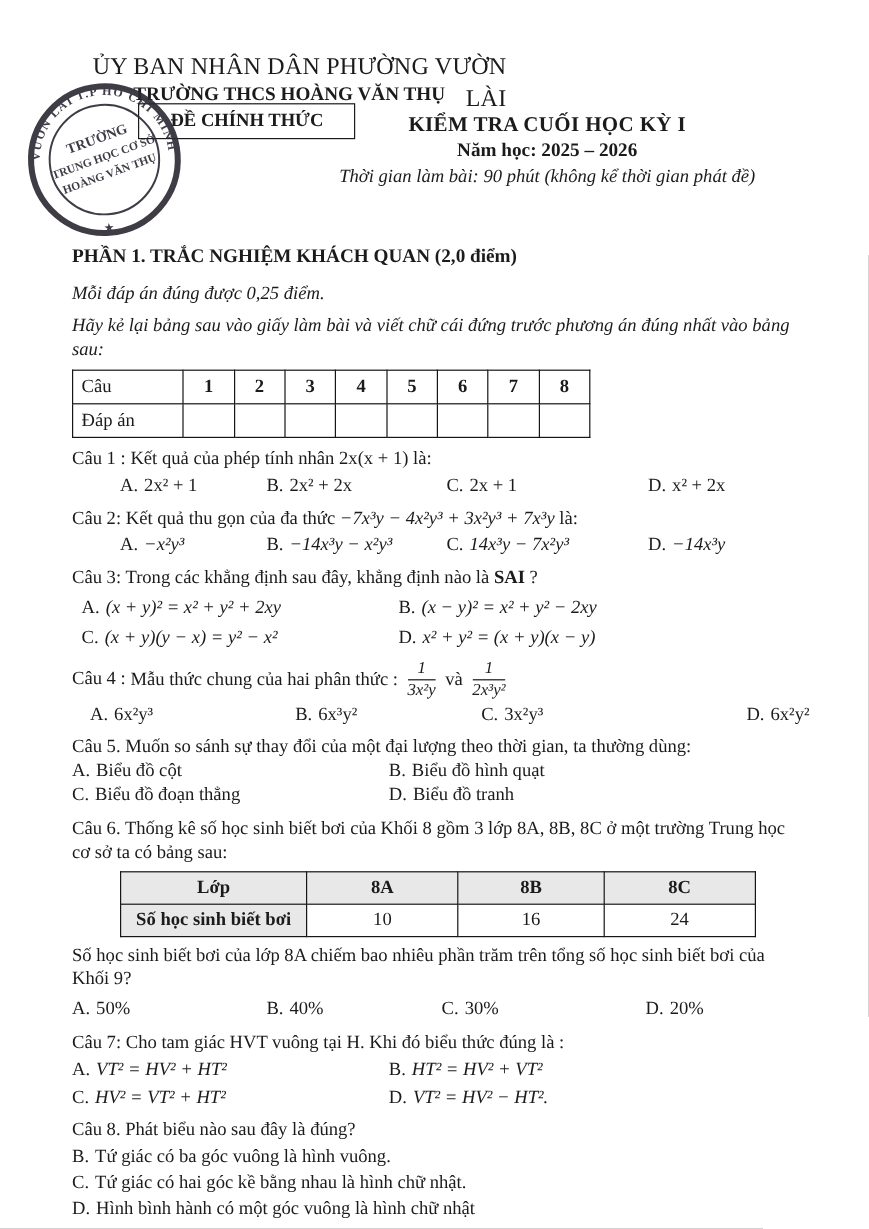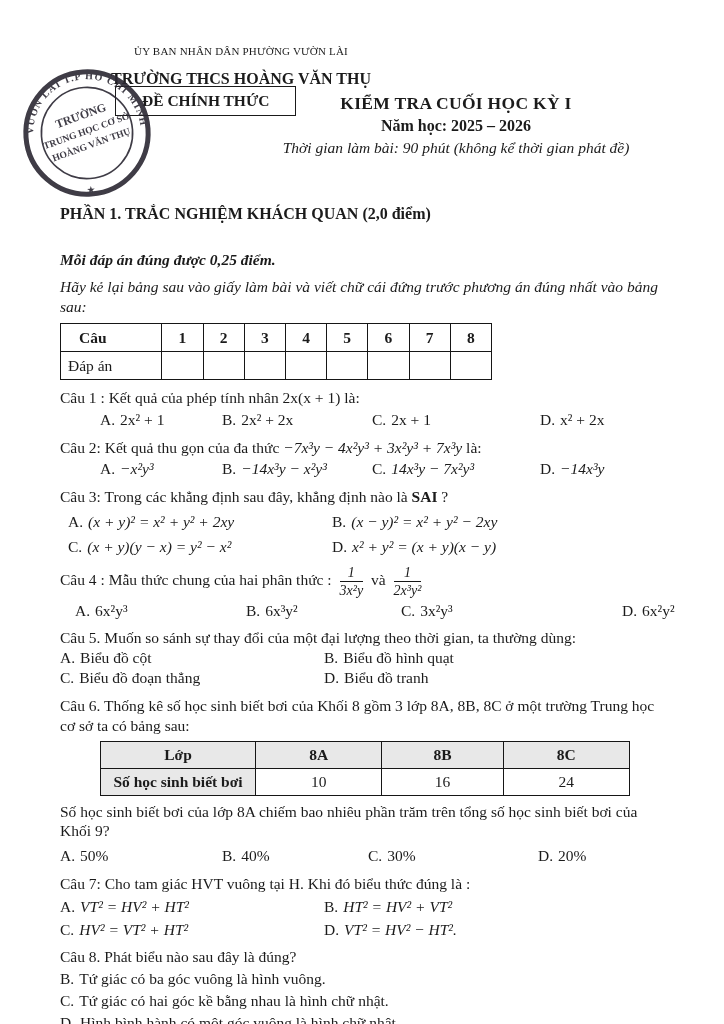--- a/index.html
+++ b/index.html
@@ -6,42 +6,42 @@
   .page{
     width:724px;height:1024px;margin:0 auto;position:relative;
     background:var(--paper,#ffffff);color:var(--ink,#1b1b1b);
     font-family:"Liberation Serif","DejaVu Serif",serif;
     font-size:15.5px;line-height:1.28;overflow:hidden;
   }
   .content{position:absolute;inset:0;padding:44px 54px 0 60px;box-sizing:border-box;}
 
   
   .header{position:relative;height:156px;}
-  .dept{position:absolute;left:0;top:0;width:362px;text-align:center;font-size:11px;letter-spacing:.2px;}
+  .dept{position:absolute;left:0;top:0;width:362px;text-align:right;font-size:20px;letter-spacing:.2px;}
   .school{position:absolute;left:0;top:25px;width:362px;text-align:center;font-weight:bold;font-size:16px;}
   .exam-box{position:absolute;left:55px;top:42px;border:1.7px solid #1a1a1a;padding:4px 26px;font-weight:bold;font-size:15.5px;background:rgba(255,255,255,.55);}
   .right-block{position:absolute;left:170px;top:48px;width:452px;text-align:center;}
   .right-block .title{font-size:17.5px;font-weight:bold;letter-spacing:.3px;}
   .right-block .year{font-size:16px;font-weight:bold;margin-top:2px;}
   .right-block .subject{font-size:16px;font-weight:bold;margin-top:1px;}
   .right-block .duration{font-size:15.5px;font-style:italic;margin-top:1px;}
   .right-block .pages{font-size:15.5px;font-style:italic;margin-top:1px;}
   .stamp{position:absolute;left:-46px;top:16px;width:146px;height:146px;opacity:.9;transform:rotate(-4deg);}
 
   
   .part-title{font-weight:bold;font-size:16px;margin-top:4px;}
-  .note{font-style:italic;margin-top:26px;font-weight:bold;}
+  .note{font-style:italic;margin-top:11px;}
   .instruction{font-style:italic;margin-top:7px;max-width:610px;}
 
   table{border-collapse:collapse;}
   td{border:1.7px solid #161616;}
 
   .answer-table{margin-top:6px;width:432px;}
   .answer-table td{height:25px;font-size:15.5px;}
-  .answer-table .lbl{width:88px;padding-left:18px;font-weight:bold;}
+  .answer-table .lbl{width:88px;padding-left:7px;font-weight:normal;}
   .answer-table .lbl2{width:88px;padding-left:7px;}
   .answer-table .num{width:42px;text-align:center;font-weight:bold;}
   .answer-table .blank{width:42px;}
 
   .q{margin-top:8px;}
   .qlabel{font-weight:normal;margin-top:12px;}
   .opt-key{padding-right:5px;}
   .opts-row{display:grid;grid-template-columns:122px 150px 168px auto;padding-left:40px;margin-top:2px;}
   .opts-row.q4i{padding-left:15px;grid-template-columns:143px 127px 193px auto;gap:28px;}
   .opts-row.flush{padding-left:0;grid-template-columns:162px 146px 170px auto;margin-top:5px;}

